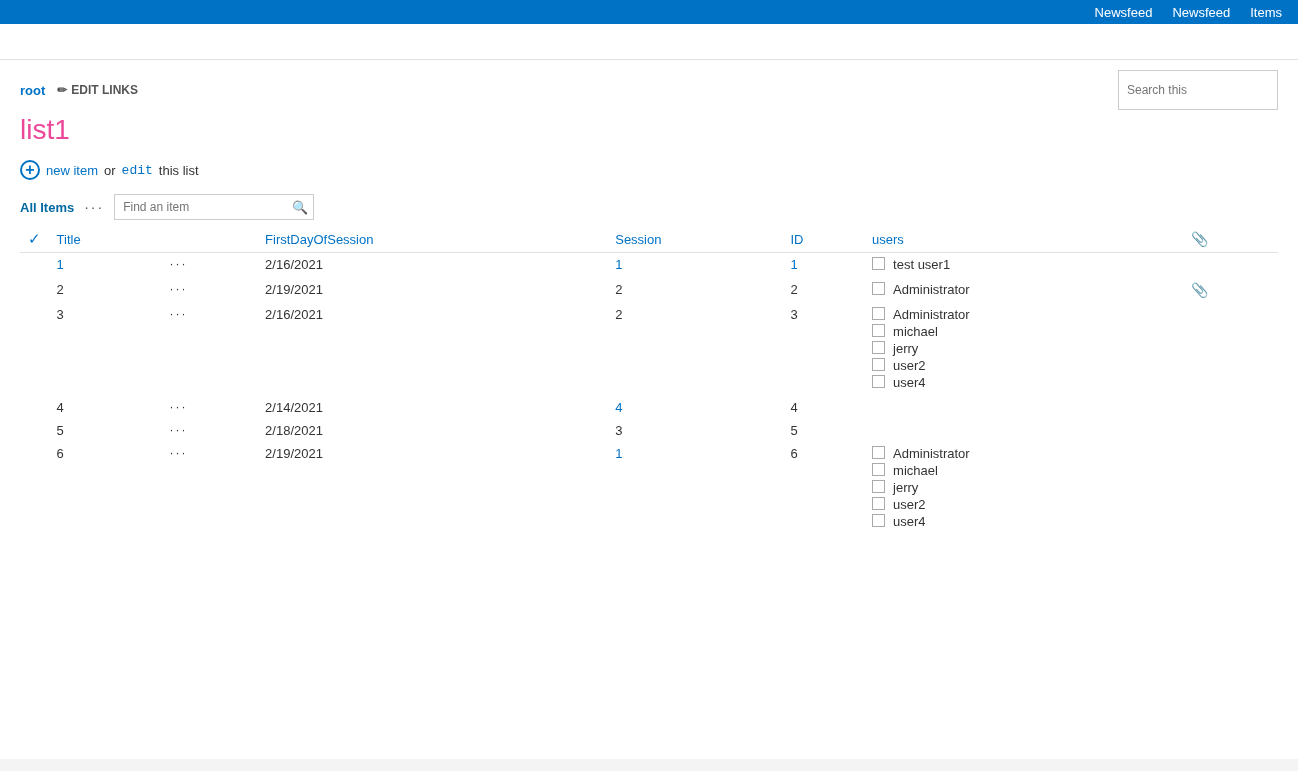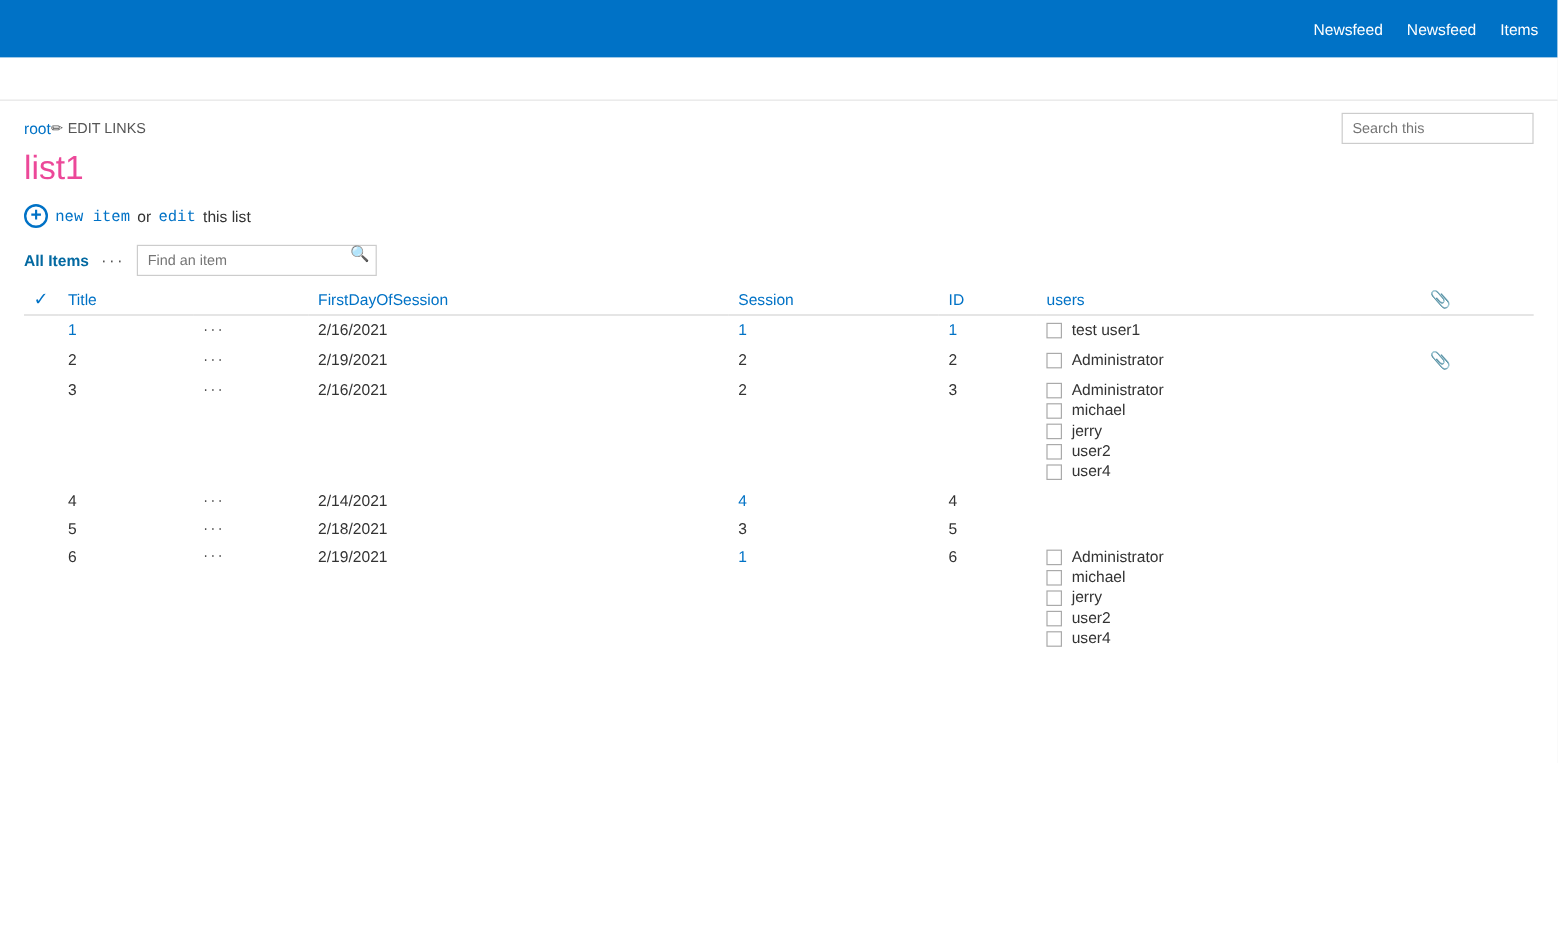--- a/index.html
+++ b/index.html
@@ -1,21 +1,21 @@
 <!DOCTYPE html>
 <html><head>
   <meta charset="utf-8">
   <style>
     * { box-sizing: border-box; margin: 0; padding: 0; }
     body { font-family: 'Segoe UI', Arial, sans-serif; font-size: 13px; background: #f4f4f4; color: #333; }
 
     
     .top-nav {
       background: #0072c6;
-      height: 48px;
+      height: 24px;
       display: flex;
       align-items: center;
       justify-content: flex-end;
       padding: 0 16px;
       gap: 20px;
     }
     .top-nav a {
       color: #fff;
       text-decoration: none;
       font-size: 13px;
@@ -42,20 +42,22 @@
     
     .breadcrumb-row {
       display: flex;
       align-items: center;
       justify-content: space-between;
       margin-bottom: 4px;
     }
     .breadcrumb-left {
       display: flex;
       align-items: center;
+      gap: 12px;
+      font-weight: bold;
     }
     .breadcrumb-root {
       color: #0072c6;
       font-size: 13px;
       cursor: pointer;
       text-decoration: none;
     }
     .edit-links {
       display: flex;
       align-items: center;
@@ -65,21 +67,21 @@
       cursor: pointer;
     }
     .edit-links .pencil-icon { color: #555; }
 
     .search-this-box {
       border: 1px solid #ccc;
       padding: 3px 8px;
       font-size: 12px;
       color: #aaa;
       width: 160px;
-      height: 26px;
+      height: 40px;
     }
 
     
     .page-title {
       font-size: 28px;
       font-weight: 300;
       color: #ec4899;
       margin-bottom: 14px;
       margin-top: 2px;
     }
@@ -100,21 +102,21 @@
       border-radius: 50%;
       color: #0072c6;
       display: flex;
       align-items: center;
       justify-content: center;
       font-size: 16px;
       line-height: 1;
       cursor: pointer;
       font-weight: bold;
     }
-    .new-item-link { color: #0072c6; cursor: pointer; font-family: Liberation Mono, monospace; }
+    .new-item-link { color: #0072c6; cursor: pointer; }
     .edit-link { color: #0072c6; cursor: pointer; font-family: Liberation Mono, monospace; }
 
     
     .view-bar {
       display: flex;
       align-items: center;
       gap: 10px;
       margin-bottom: 6px;
     }
     .all-items-label {
@@ -134,20 +136,21 @@
       padding: 3px 28px 3px 8px;
       font-size: 12px;
       color: #555;
       height: 26px;
       width: 200px;
       position: relative;
     }
     .find-item-wrapper {
       position: relative;
       display: inline-flex;
+      align-items: center;
     }
     .find-item-wrapper .search-icon {
       position: absolute;
       right: 6px;
       color: #555;
       font-size: 13px;
       pointer-events: none;
     }
 
     
@@ -180,21 +183,21 @@
     .check-box {
       width: 13px;
       height: 13px;
       border: 1px solid #aaa;
       display: inline-block;
       vertical-align: middle;
       margin-right: 4px;
     }
     .user-row {
       display: flex;
-      align-items: flex-end;
+      align-items: flex-start;
       gap: 4px;
       margin-bottom: 2px;
     }
     .clip-icon {
       color: #aaa;
       font-size: 14px;
     }
     .header-check { color: #0072c6; font-size: 15px; }
   </style>
 </head>

